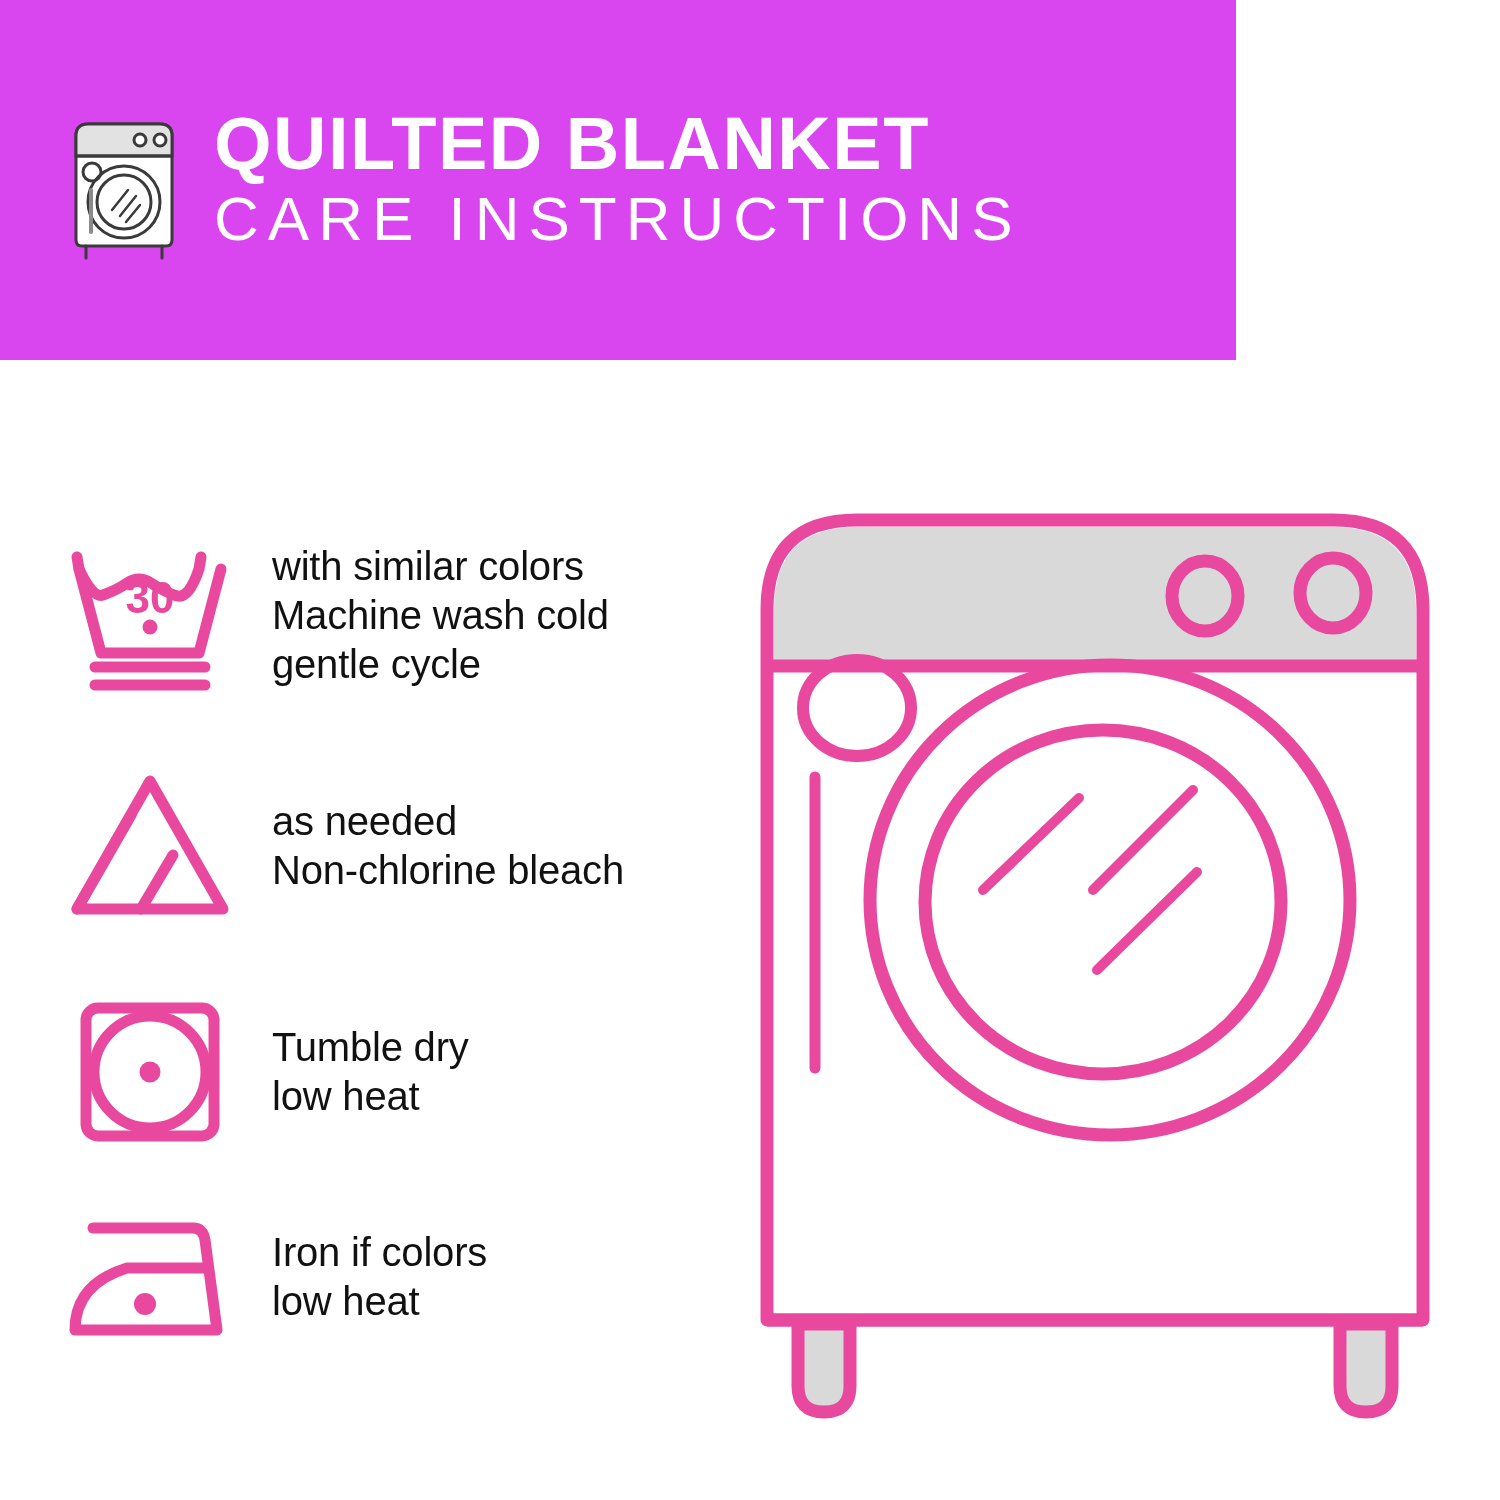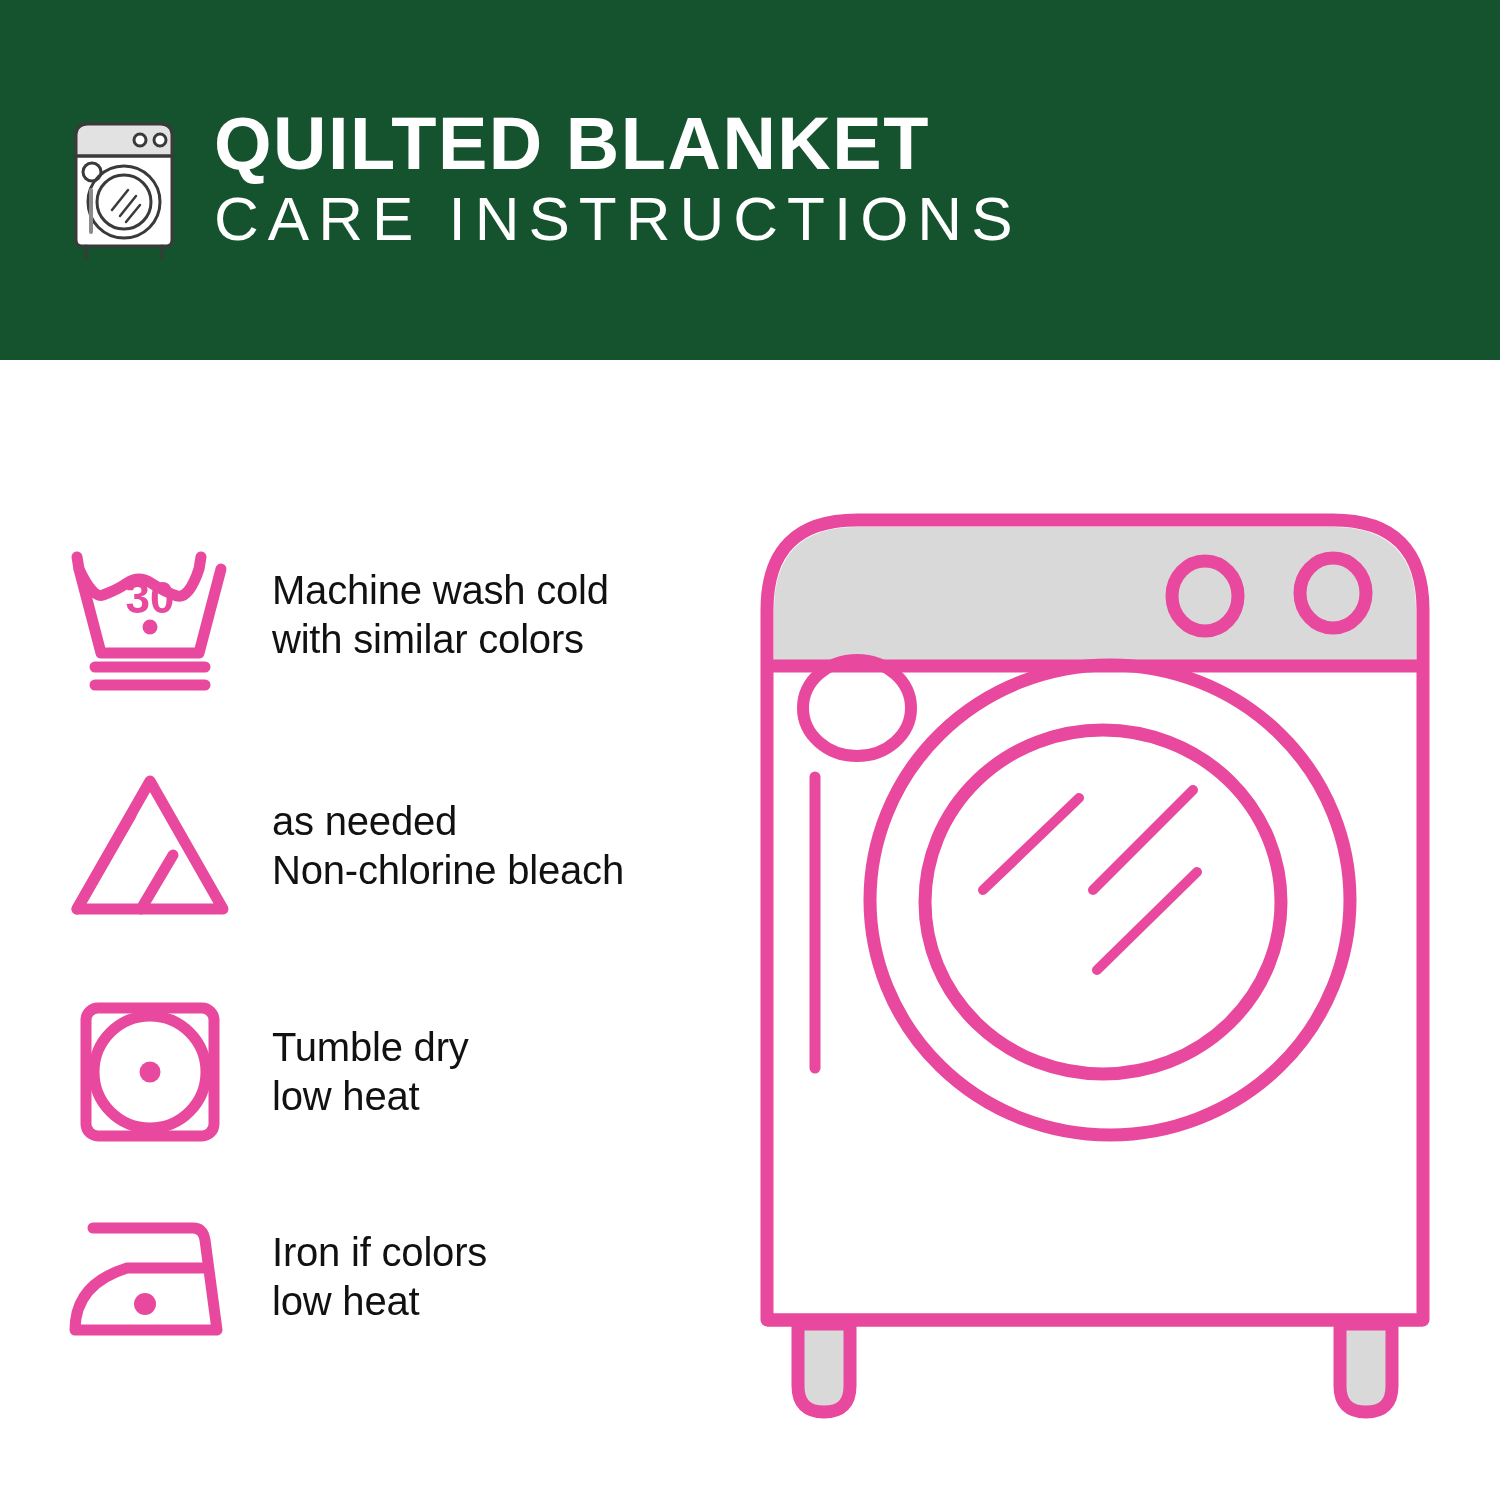--- a/index.html
+++ b/index.html
@@ -17,23 +17,23 @@
     height: 1500px;
     background: #ffffff;
     overflow: hidden;
   }
 
   
   .header-band {
     position: absolute;
     left: 0;
     top: 0;
-    width: 1500px;
+    width: 1236px;
     height: 360px;
-    background: #14532d;
+    background: #d946ef;
   }
   .header-inner {
     position: absolute;
     left: 62px;
     top: 104px;
     display: flex;
     align-items: flex-start;
   }
   .header-logo {
     width: 124px;
@@ -166,22 +166,23 @@
             <path d="M12 22 L14 34 q14 30 24 26 q14 -5 24 -12 q12 -8 24 0 q14 9 26 13 q12 3 22 -27 l2 -12"></path>
             <path d="M14 34 L36 118 h98 L156 34"></path>
             <line x1="30" y1="132" x2="140" y2="132"></line>
             <line x1="30" y1="150" x2="140" y2="150"></line>
           </g>
           <circle cx="85" cy="92" r="7.5" fill="#e8499e"></circle>
           <text x="85" y="78" text-anchor="middle" font-family="'Liberation Sans', sans-serif" font-size="44" font-weight="bold" fill="#e8499e">30</text>
         </svg>
       </span>
       <span class="care-text">
+        <span class="ln">with similar colors</span>
         <span class="ln">Machine wash cold</span>
-        <span class="ln">with similar colors</span>
+        <span class="ln">gentle cycle</span>
       </span>
     </div>
 
     <div class="care-row r2">
       <span class="care-symbol">
         <svg viewBox="0 0 170 150" width="170" height="150" aria-hidden="true">
           <g fill="none" stroke="#e8499e" stroke-width="11" stroke-linecap="round" stroke-linejoin="round">
             <path d="M85 10 L158 138 H12 Z"></path>
             <line x1="66" y1="44" x2="12" y2="138"></line>
             <line x1="108" y1="84" x2="76" y2="138"></line>

